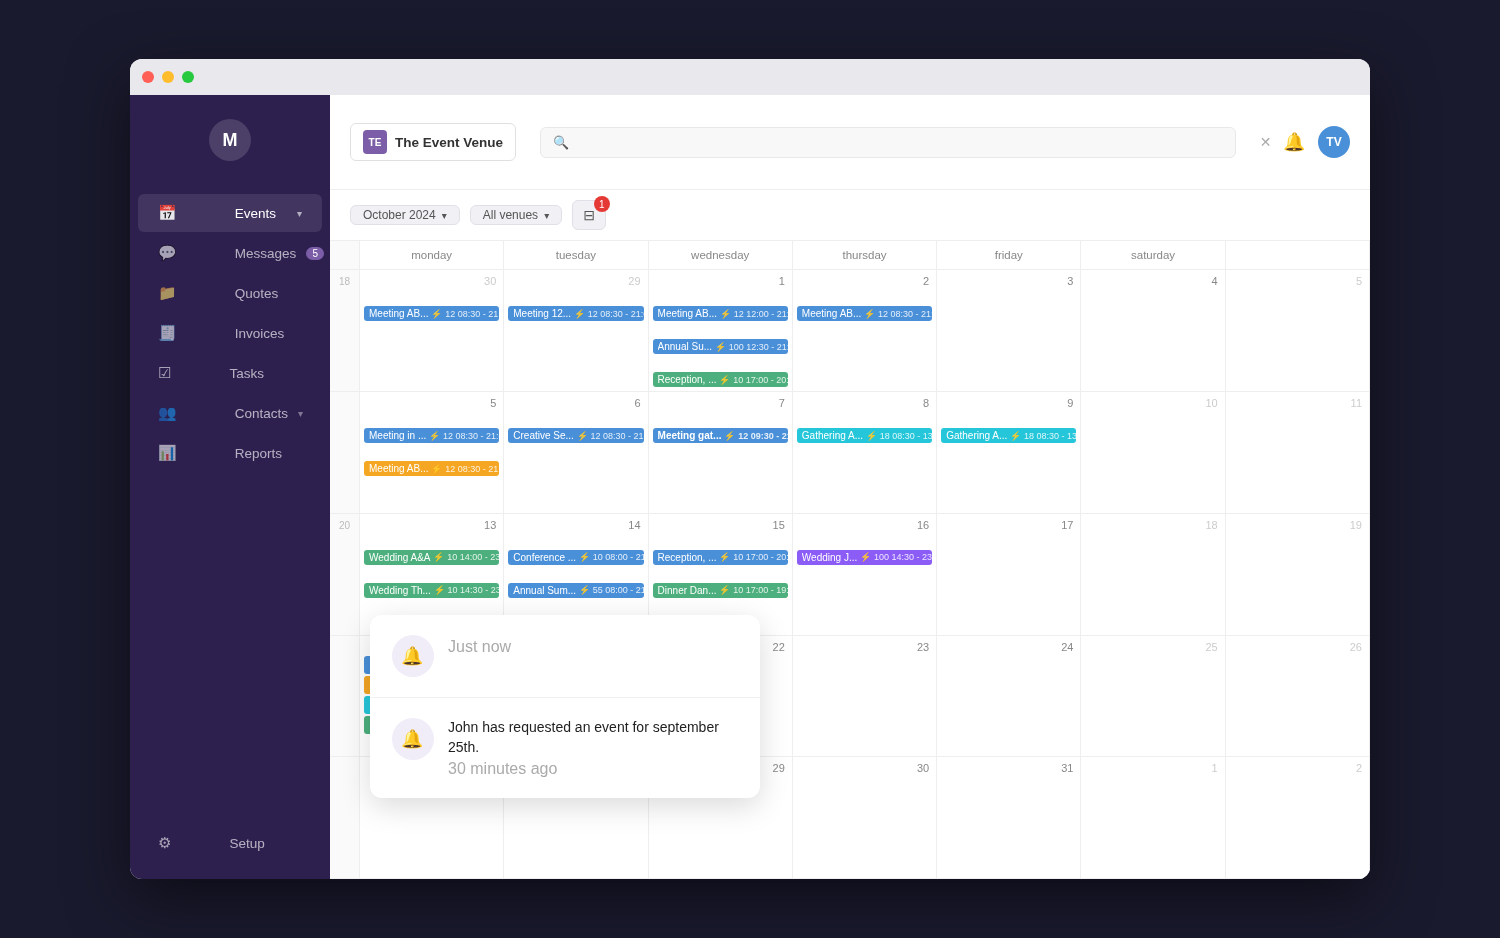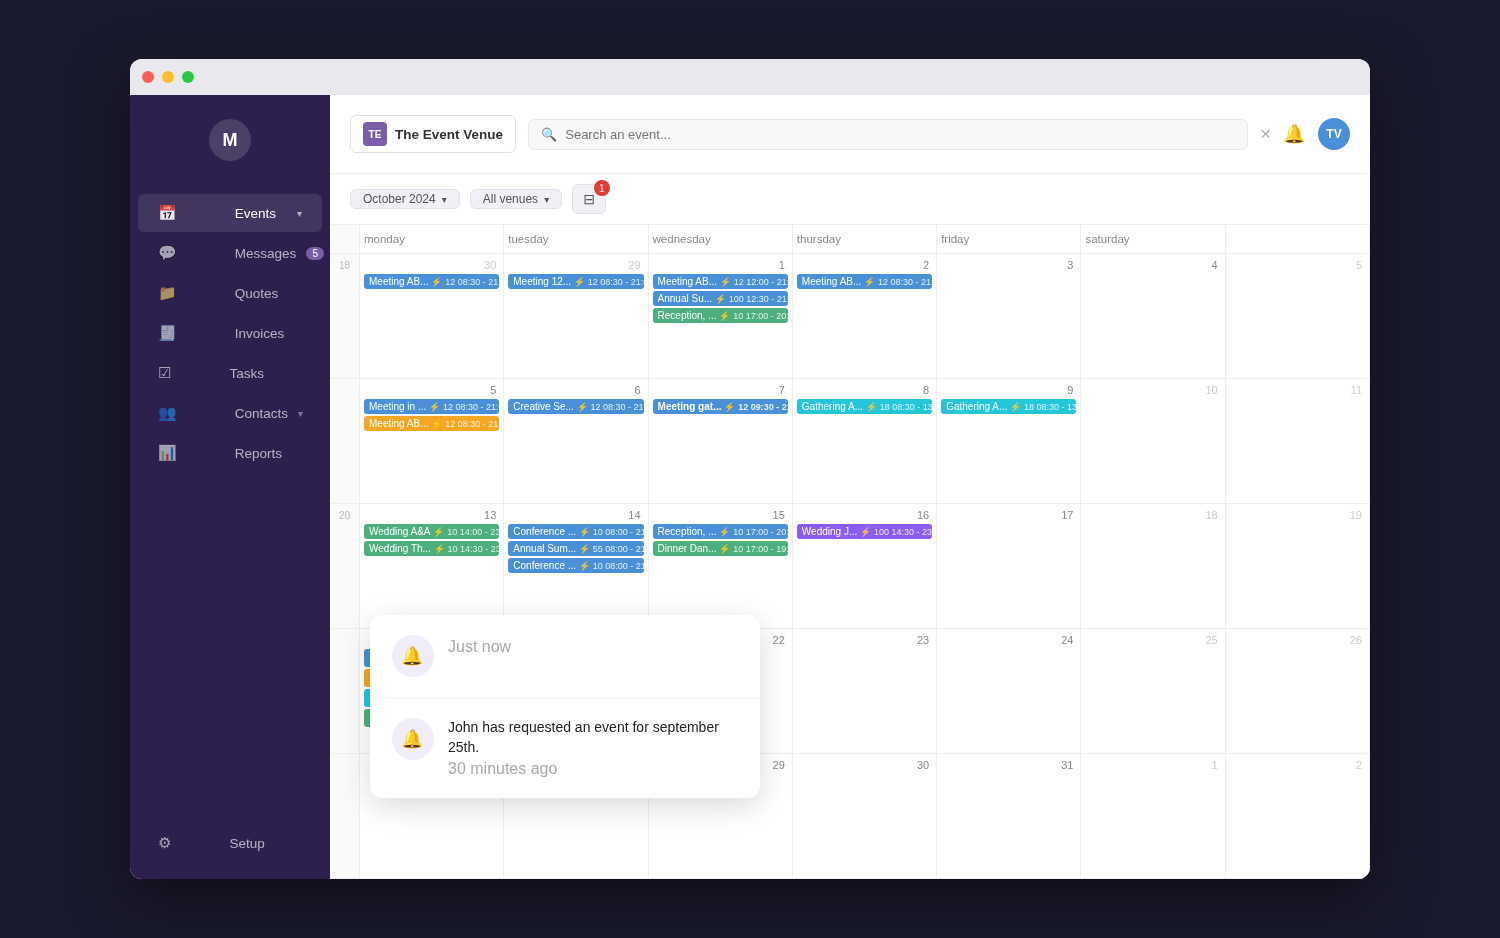--- a/index.html
+++ b/index.html
@@ -97,23 +97,23 @@
       flex: 1;
       display: flex;
       flex-direction: column;
       background: white;
       overflow: hidden;
     }
     
     .header {
       display: flex;
       align-items: center;
-      padding: 20px 20px;
+      padding: 28px 20px;
       border-bottom: 1px solid #eee;
-      gap: 12px;
+      gap: 24px;
       background: white;
       flex-shrink: 0;
       justify-content: flex-end;
     }
     .venue-badge {
       display: flex;
       align-items: center;
       gap: 8px;
       border: 1px solid #e0e0e0;
       border-radius: 6px;
@@ -235,20 +235,21 @@
       flex-direction: column;
     }
     .calendar-header {
       display: grid;
       grid-template-columns: 30px repeat(7, 1fr);
       border-bottom: 1px solid #eee;
       flex-shrink: 0;
     }
     .cal-day-header {
       padding: 8px 4px;
+      text-align: center;
       font-size: 11.5px;
       color: #888;
       font-weight: 500;
       text-transform: lowercase;
       border-right: 1px solid #eee;
     }
     .cal-day-header:first-child { border-right: 1px solid #eee; background: #fafafa; }
     .calendar-grid {
       flex: 1;
       display: grid;
@@ -293,20 +294,21 @@
       font-size: 10px;
       color: white;
       display: flex;
       align-items: center;
       gap: 3px;
       overflow: hidden;
       white-space: nowrap;
       text-overflow: ellipsis;
       flex-shrink: 0;
       cursor: pointer;
+      margin-top: 16px;
     }
     .event-chip .ev-title { overflow: hidden; text-overflow: ellipsis; white-space: nowrap; flex-shrink: 0; }
     .event-chip .ev-meta { font-size: 9px; opacity: 0.85; white-space: nowrap; flex-shrink: 0; }
     .chip-small {
       width: 18px;
       height: 18px;
       border-radius: 3px;
       flex-shrink: 0;
     }
     
@@ -405,21 +407,20 @@
 
     <div class="main-content" style="position:relative;">
 
       <div class="header">
         <div class="venue-badge">
           <div class="venue-icon">TE</div>
           <span class="venue-name">The Event Venue</span>
         </div>
         <div class="search-bar">
           <span class="search-icon">🔍</span>
-          <input class="search-input" type="text" placeholder="Search an event..." style="">
         </div>
         <div class="header-actions">
           <span class="close-btn">✕</span>
           <span class="notification-btn">🔔</span>
           <div class="user-avatar">TV</div>
         </div>
       </div>
 
       <div class="toolbar">
         <button class="toolbar-btn">

